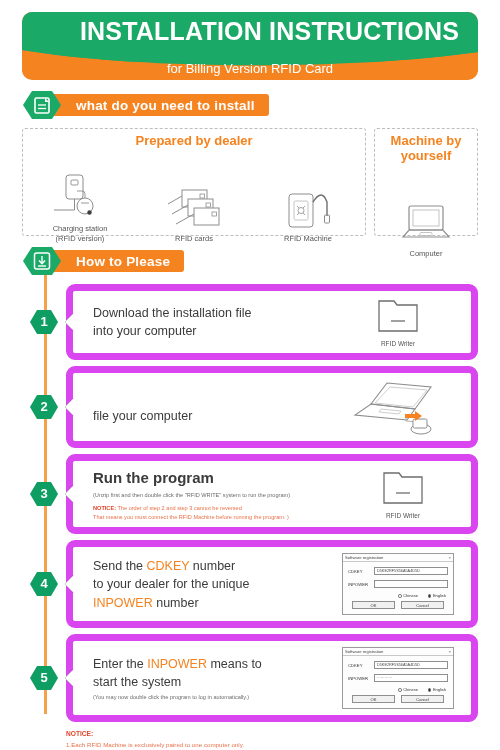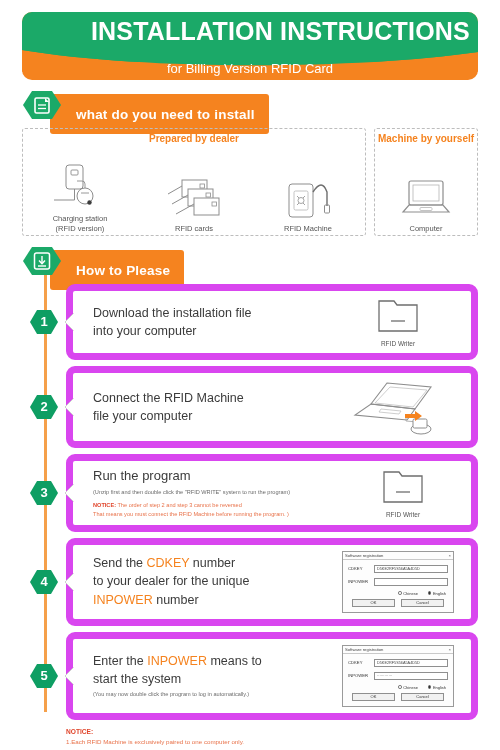--- a/index.html
+++ b/index.html
@@ -27,21 +27,21 @@
     background: #1BA968;
   }
   .header-curve {
     position: absolute;
     left: 0; right: 0; top: 38px;
     height: 22px;
   }
   .header-title {
     position: absolute;
     left: 0; right: 8px; top: 5px;
-    text-align: right;
+    text-align: center;
     color: #ffffff;
     font-size: 25px;
     font-weight: bold;
     letter-spacing: 0.2px;
     z-index: 3;
     margin-left: 47px;
   }
   .header-sub {
     position: absolute;
     left: 0; right: 0; bottom: 4px;
@@ -59,21 +59,21 @@
   }
   .badge-hex {
     position: absolute;
     left: 0; top: 0;
     width: 40px; height: 30px;
     z-index: 3;
   }
   .badge-bar {
     position: absolute;
     left: 28px; top: 4px;
-    height: 40px;
+    height: 22px;
     background: #F5831F;
     border-radius: 3px;
     padding: 0 14px 0 26px;
     display: flex;
     align-items: center;
     color: #fff;
     font-size: 13.5px;
     font-weight: bold;
     letter-spacing: 0.2px;
   }
@@ -89,23 +89,23 @@
     border: 1px dashed #bdbdbd;
     border-radius: 3px;
     position: relative;
     padding-top: 4px;
   }
   .needs-box.dealer { flex: 1 1 auto; }
   .needs-box.self { width: 104px; flex: 0 0 104px; }
   .needs-title {
     text-align: center;
     color: #F5831F;
-    font-size: 10px;
+    font-size: 13px;
     font-weight: bold;
-    margin-bottom: 8px;
+    margin-bottom: 14px;
   }
   .needs-items {
     display: flex;
     justify-content: space-around;
     align-items: flex-end;
     height: 82px;
   }
   .need-item {
     display: flex;
     flex-direction: column;
@@ -195,21 +195,21 @@
     flex-direction: column;
     align-items: center;
     justify-content: center;
   }
   .card-art.narrow { width: 120px; }
   .step-head {
     font-size: 12.5px;
     color: #3b3b3b;
     line-height: 1.45;
   }
-  .step-head.bold { font-weight: normal; font-size: 13px; }
+  .step-head.bold { font-weight: bold; font-size: 15px; }
   .accent { color: #F5831F; }
   .fineprint {
     font-size: 5.6px;
     color: #6b6b6b;
     margin-top: 2px;
     line-height: 1.5;
   }
   .notice-inline {
     font-size: 5.6px;
     color: #E8724A;
@@ -455,21 +455,21 @@
         </svg>
       <div class="num-text">2</div>
     </div>
     <div class="card">
       <svg class="card-arrow" viewBox="0 0 10 18">
         <path d="M10,0 L1,9 L10,18" fill="#ffffff" stroke="#cfcfcf" stroke-width="1"></path>
         <line x1="10" y1="0.5" x2="10" y2="17.5" stroke="#ffffff" stroke-width="1.6"></line>
       </svg>
       <div class="card-body">
         <div class="step-head">
-          <span>Connect the RFID Machine</span><br>
+          <br>
           <span>file your computer</span>
         </div>
       </div>
       <div class="card-art">
         <svg width="110" height="56" viewBox="0 0 110 56">
           <g fill="none" stroke="#8d8d8d" stroke-width="1.1">
             <path d="M44,4 L88,8 L72,30 L28,25 Z"></path>
             <path d="M47,8 L84,11 L70,28 L32,24 Z" stroke="#c2c2c2" stroke-width="0.8"></path>
             <path d="M28,25 L72,30 L64,41 L12,36 Z"></path>
             <path d="M38,30 L58,32 L56,35 L36,33 Z" stroke="#c2c2c2" stroke-width="0.8"></path>

